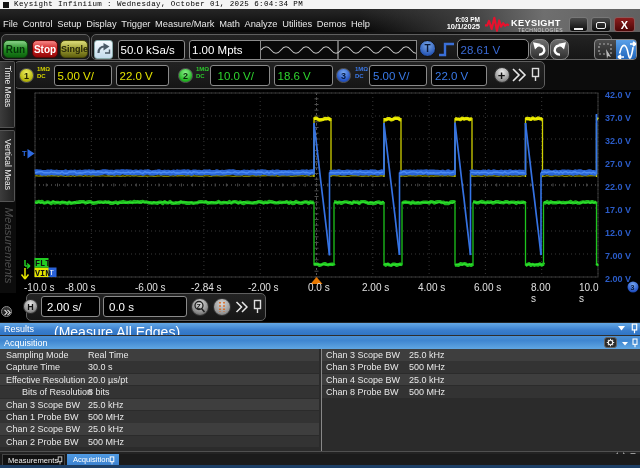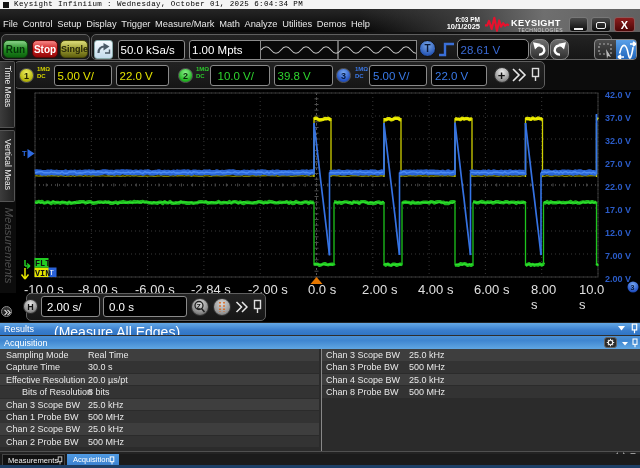--- a/index.html
+++ b/index.html
@@ -98,21 +98,21 @@
 <div class="grpbox" style="left:14px;top:61px;width:531px;height:28px"></div>
 
 <div class="circ" style="left:19px;top:68px;width:15px;height:15px;background:radial-gradient(circle at 50% 30%,#f0f060,#b8b810 65%,#8a8a00);border:1px solid #555;color:#222200;font-weight:bold;font-size:9px;text-align:center;line-height:14px">1</div>
 <div class="abs" style="left:37px;top:66px;color:#d6d600;font-size:6px;font-weight:bold;line-height:6.5px">1MΩ<br>DC</div>
 <div class="field" style="left:53.5px;top:65px;width:58px;height:21px;color:#e2e200;font-size:11.5px;line-height:20px;padding-left:3px">5.00 V/</div>
 <div class="field" style="left:115.5px;top:65px;width:53px;height:21px;color:#e2e200;font-size:11.5px;line-height:20px;padding-left:3px">22.0 V</div>
 
 <div class="circ" style="left:178px;top:68px;width:15px;height:15px;background:radial-gradient(circle at 50% 30%,#8af08a,#28b828 65%,#0c8a0c);border:1px solid #555;color:#0a2a0a;font-weight:bold;font-size:9px;text-align:center;line-height:14px">2</div>
 <div class="abs" style="left:196px;top:66px;color:#2cc82c;font-size:6px;font-weight:bold;line-height:6.5px">1MΩ<br>DC</div>
 <div class="field" style="left:209.5px;top:65px;width:60px;height:21px;color:#2ed42e;font-size:11.5px;line-height:20px;padding-left:7px">10.0 V/</div>
-<div class="field" style="left:273.5px;top:65px;width:59.5px;height:21px;color:#2ed42e;font-size:11.5px;line-height:20px;padding-left:3px">39.8 V</div>
+<div class="field" style="left:273.5px;top:65px;width:59.5px;height:21px;color:#2ed42e;font-size:11.5px;line-height:20px;padding-left:3px">18.6 V</div>
 
 <div class="circ" style="left:336px;top:68px;width:15px;height:15px;background:radial-gradient(circle at 50% 30%,#78a8f0,#2858c8 65%,#12389a);border:1px solid #555;color:#061a40;font-weight:bold;font-size:9px;text-align:center;line-height:14px">3</div>
 <div class="abs" style="left:355px;top:66px;color:#3a78e8;font-size:6px;font-weight:bold;line-height:6.5px">1MΩ<br>DC</div>
 <div class="field" style="left:369px;top:65px;width:58px;height:21px;color:#3a7ae8;font-size:11.5px;line-height:20px;padding-left:3px">5.00 V/</div>
 <div class="field" style="left:431px;top:65px;width:56px;height:21px;color:#3a7ae8;font-size:11.5px;line-height:20px;padding-left:3px">22.0 V</div>
 
 <div class="circ" style="left:493.5px;top:67px;width:16px;height:16px;background:radial-gradient(circle at 50% 30%,#f0f0f0,#909090 70%,#555);border:1px solid #333;color:#111;font-weight:bold;font-size:13px;text-align:center;line-height:15px">+</div>
 <svg class="abs" style="left:511px;top:68px" width="16" height="14" viewBox="0 0 16 14">
     <path d="M2 1 L8 7 2 13 M8 1 L14 7 8 13" fill="none" stroke="#e8e8e8" stroke-width="1.6"></path>
   </svg>
@@ -266,23 +266,23 @@
 <div class="abs" style="right:9px;top:0px">42.0 V</div>
 <div class="abs" style="right:9px;top:23px">37.0 V</div>
 <div class="abs" style="right:9px;top:46px">32.0 V</div>
 <div class="abs" style="right:9px;top:69px">27.0 V</div>
 <div class="abs" style="right:9px;top:92px">22.0 V</div>
 <div class="abs" style="right:9px;top:115px">17.0 V</div>
 <div class="abs" style="right:9px;top:138px">12.0 V</div>
 <div class="abs" style="right:9px;top:161px">7.00 V</div>
 <div class="abs" style="right:9px;top:184px">2.00 V</div>
 </div>
-<div class="abs" style="left:0;top:282px;width:516px;height:11px;color:#e0e0e0;font-size:13px">
+<div class="abs" style="left:0;top:282px;width:516px;height:11px;color:#e0e0e0;font-size:10px">
 <div class="abs" style="left:24px">-10.0 s</div>
-<div class="abs" style="left:78px">-8.00 s</div>
+<div class="abs" style="left:65px">-8.00 s</div>
 <div class="abs" style="left:135px">-6.00 s</div>
 <div class="abs" style="left:191px">-2.84 s</div>
 <div class="abs" style="left:248px">-2.00 s</div>
 <div class="abs" style="left:308px">0.0 s</div>
 <div class="abs" style="left:362px">2.00 s</div>
 <div class="abs" style="left:418px">4.00 s</div>
 <div class="abs" style="left:474px">6.00 s</div>
 <div class="abs" style="left:531px">8.00 s</div>
 <div class="abs" style="left:579px">10.0 s</div>
 </div>

